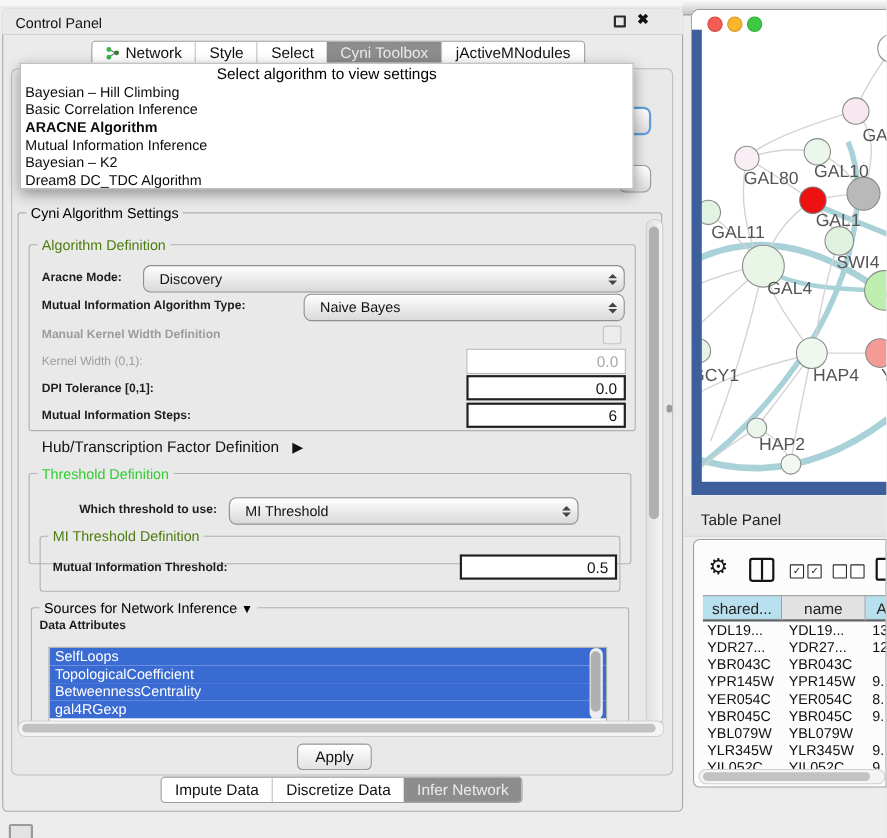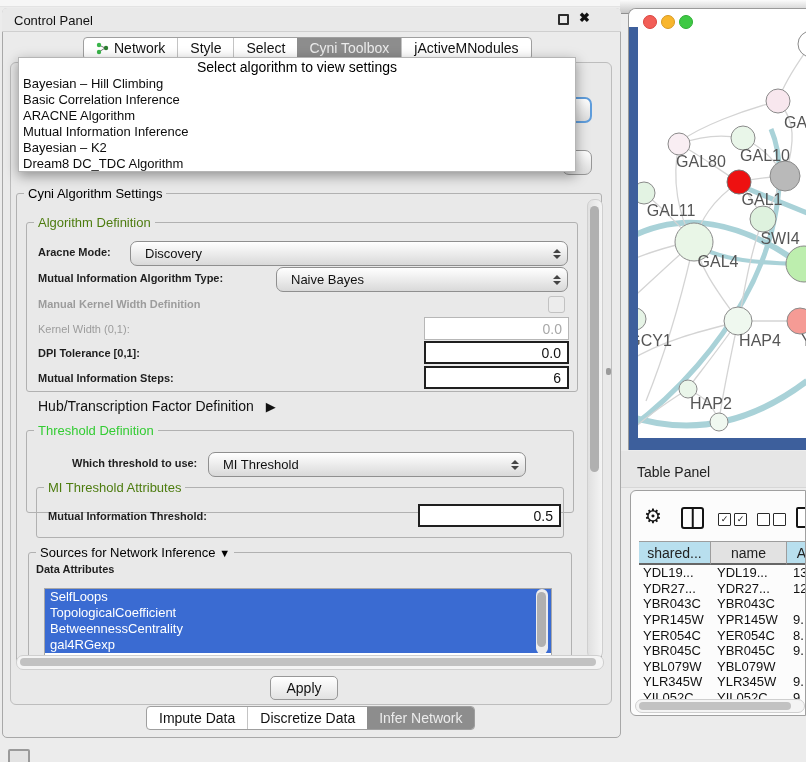--- a/index.html
+++ b/index.html
@@ -63,21 +63,21 @@
 
   
   .attr-list{position:absolute;background:#fff;border:1px solid #a8a8a8;overflow:hidden}
   .attr-item{height:16px;line-height:16px;font-size:13px;color:#fff;background:#3a6bd2;padding-left:5px}
 
   
   .popup{left:18px;top:57px;width:558px;height:115px;background:#fff;border:1px solid #b5b5b5;
          box-shadow:0 4px 12px rgba(0,0,0,.38);z-index:50}
   .popup .prompt{text-align:center;color:#000000;font-size:14px;line-height:18px}
   .opt{font-size:13px;line-height:16px;padding-left:4px;color:#0c0c0c;white-space:nowrap}
-  .opt.opt-bold{font-weight:normal}
+  .opt.opt-bold{font-weight:bold}
 
   
   .frag-blue{left:556px;top:97px;width:36px;height:26px;border:2px solid #5f9ddc;border-radius:7px;
              background:linear-gradient(#ffffff,#dcdcdc);z-index:1}
   .frag-gray{left:562px;top:150px;width:30px;height:25px;border:1px solid #979797;border-radius:7px;
              background:linear-gradient(#ffffff,#dcdcdc);z-index:1}
 
   
   .top-strip-l{left:0;top:0;width:620px;height:7px;background:#f6f6f6;border-bottom:1px solid #e3e3e3}
   .top-strip-r{left:620px;top:0;width:186px;height:14px;background:linear-gradient(#fbfbfb,#c6c6c6);
@@ -207,21 +207,21 @@
 <div class="abs lbl b" style="left:72px;top:457px">Which threshold to use:</div>
 <div class="combo" style="left:208px;top:452px;width:318px">
   <span class="ct">MI Threshold</span>
   <span class="stepper">
       <i class="up"></i>
       <i class="dn"></i>
     </span>
 </div>
 
 <div class="group" style="left:36px;top:487px;width:528px;height:51px">
-  <span class="gtitle gt-blue">MI Threshold Attributes</span>
+  <span class="gtitle gt-blue">MI Threshold Definition</span>
 </div>
 <div class="abs lbl b" style="left:48px;top:510px">Mutual Information Threshold:</div>
 <div class="field en" style="left:418px;top:504px;width:143px;height:23px">0.5</div>
 
 <div class="group" style="left:28px;top:552px;width:544px;height:106px">
   <span class="gtitle">
     <span>Sources for Network Inference</span>
     <span style="font-size:11px">▼</span>
   </span>
 </div>

